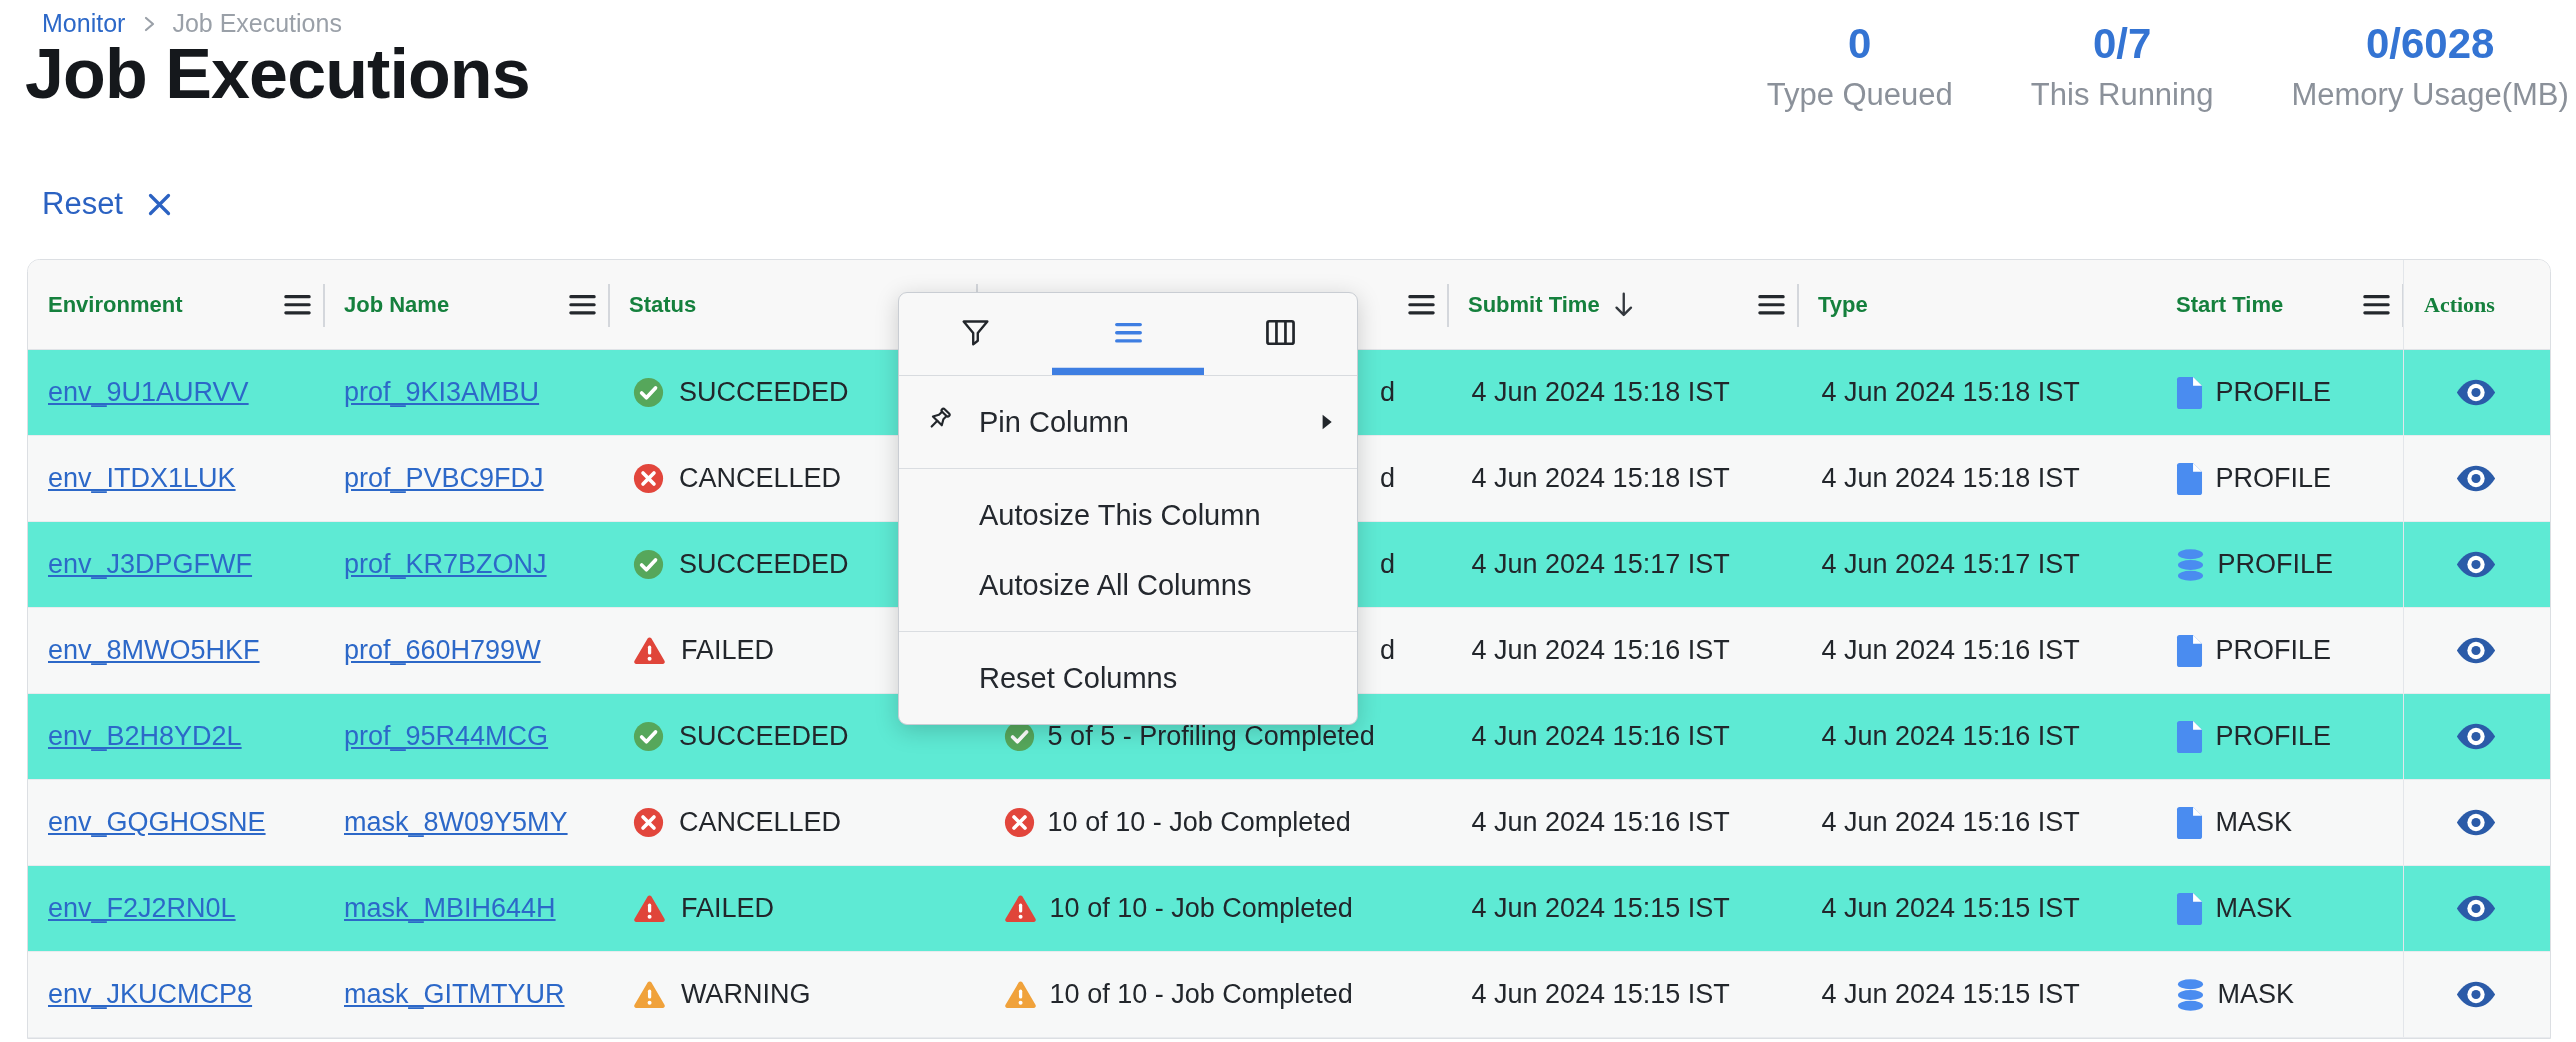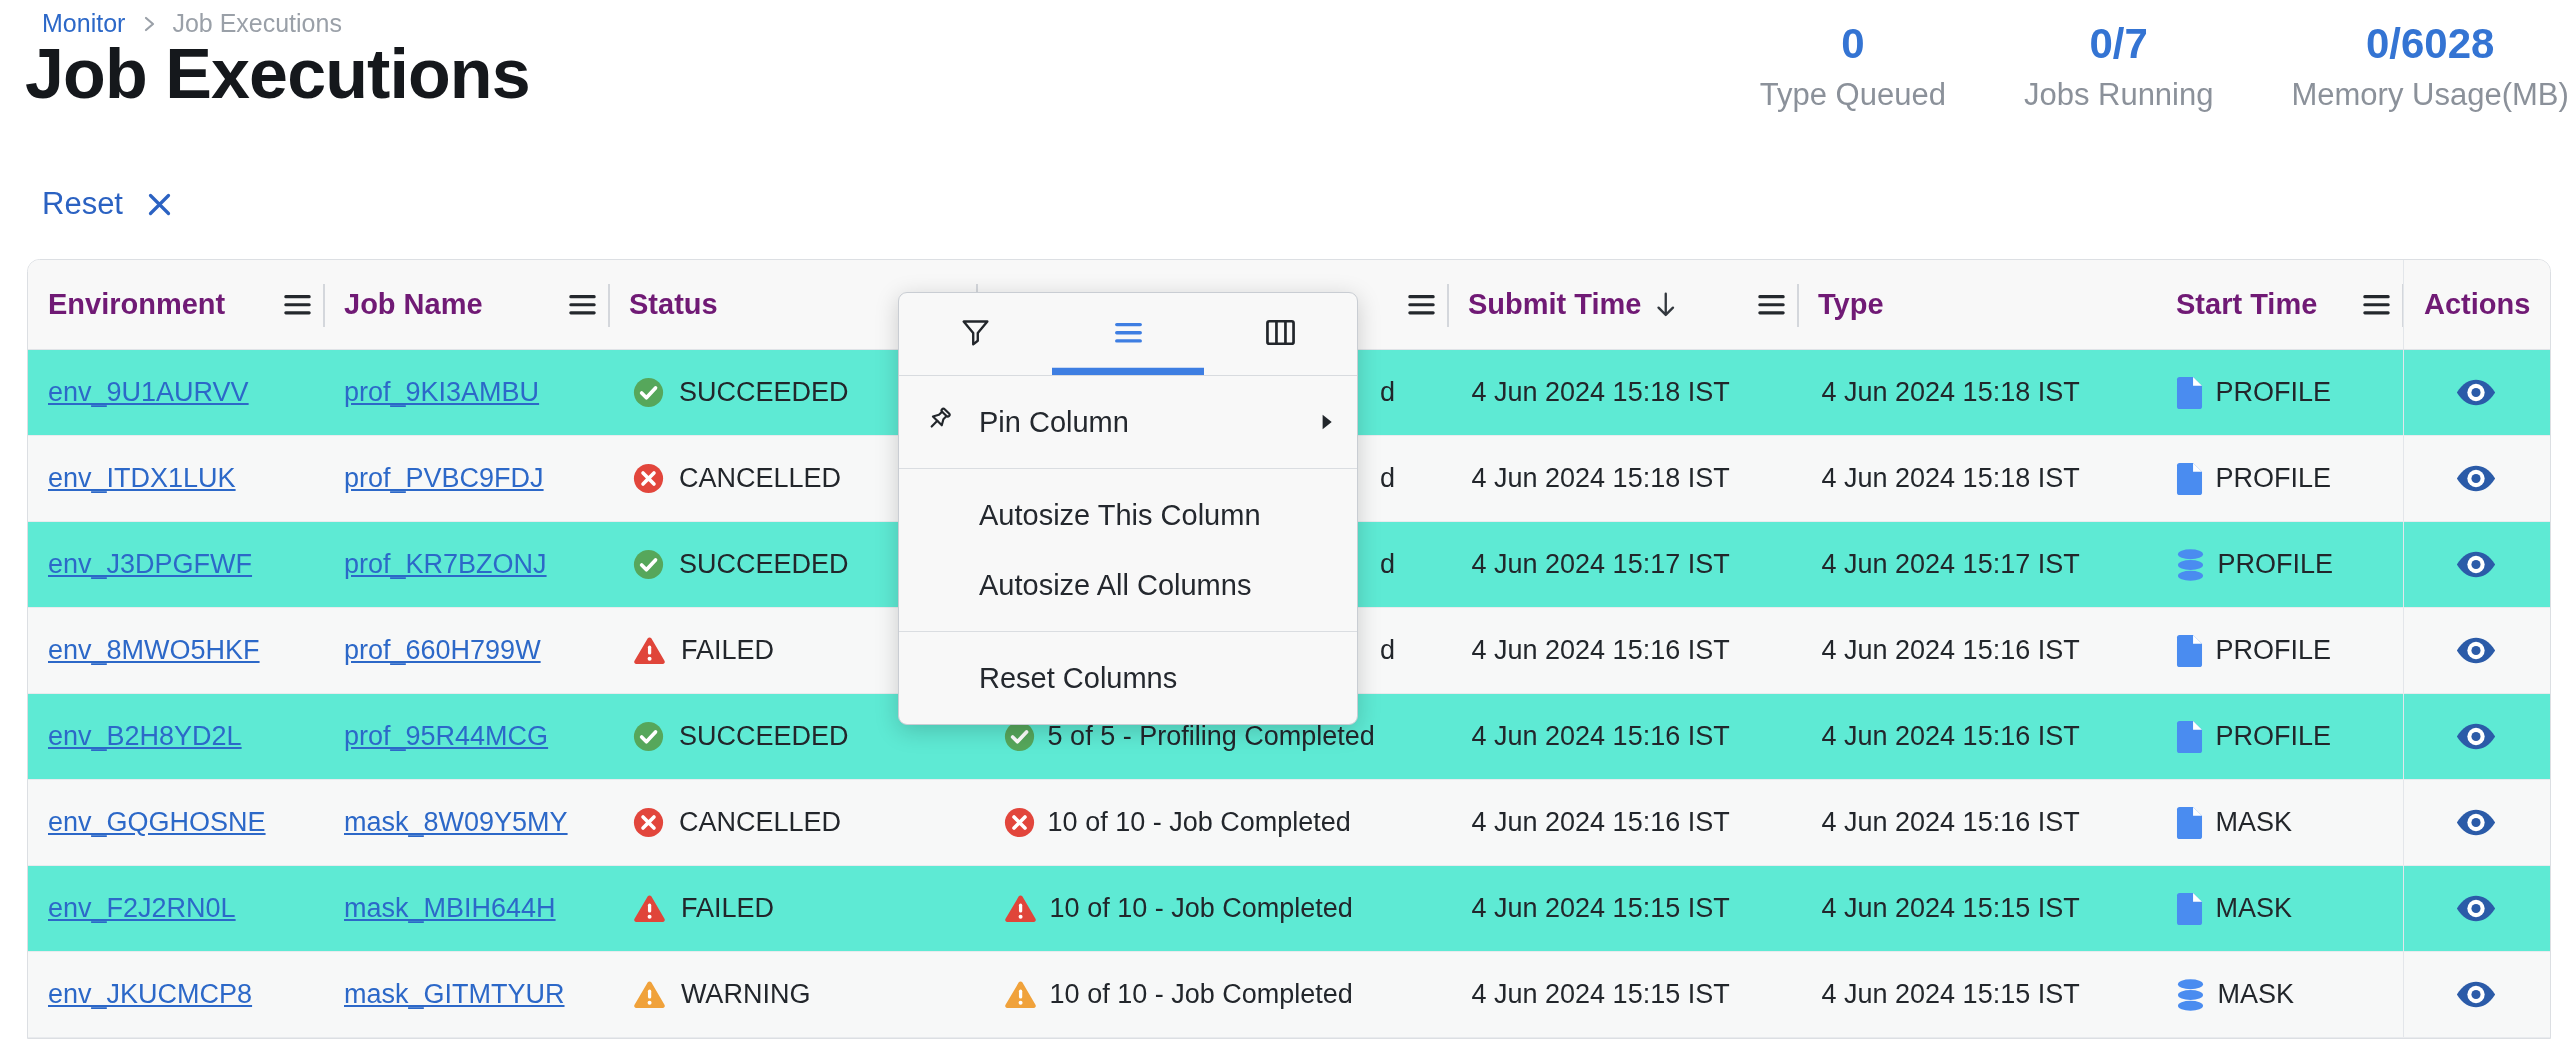--- a/index.html
+++ b/index.html
@@ -29,21 +29,21 @@
   .reset-label { font-size:31px; color:#2b62c2;text-align:center; }
 
   
   .table-wrap {
     --cols: 296px 285px 368px 471px 350px 358px 247px 144px;
     position:absolute; left:27px; top:259px; width:2524px;
     border:1.8px solid #dcdfe3; border-radius:12.6px 12.6px 0 0;
     overflow:hidden; background:#fff;
   }
   .hrow { display:grid; grid-template-columns:var(--cols); height:90px; background:#f8f8f8; border-bottom:1.8px solid #e0e3e7; }
-  .hcell { position:relative; display:flex; align-items:center; padding:0 12.6px 0 20px; font-size:29px; font-weight:700; color:#701a75; cursor:pointer; white-space:nowrap; }
+  .hcell { position:relative; display:flex; align-items:center; padding:0 12.6px 0 20px; font-size:22px; font-weight:700; color:#15803d; cursor:pointer; white-space:nowrap; }
   .hdiv::after { content:""; position:absolute; right:-0.9px; top:23.5px; height:43px; width:1.8px; background:#d4d7dc; }
   .hmenu { margin-left:auto; display:flex; cursor:pointer; }
   .sort-icon { margin-left:12.6px; display:flex; }
 
   .drow { display:grid; grid-template-columns:var(--cols); height:86px; border-bottom:1.8px solid #e9ebee; background:#5eead4; }
   .drow:nth-child(even) { background:#f7f8f8; }
   .drow:last-child { border-bottom:1.8px solid #e9ebee; }
   .cell { display:flex; align-items:center; padding-left:20px; font-size:27px; color:#22262b; white-space:nowrap; overflow:visible; }
   .cell a { color:#2c68c8; text-decoration:underline; cursor:pointer; }
   .c-status { padding-left:24.4px; gap:14.5px; }
@@ -85,21 +85,21 @@
 
 <h1 class="page-title">Job Executions</h1>
 
 <div class="stats">
   <div class="stat">
     <div class="stat-value">0</div>
     <div class="stat-label">Type Queued</div>
   </div>
   <div class="stat">
     <div class="stat-value">0/7</div>
-    <div class="stat-label">Jobs Running</div>
+    <div class="stat-label">This Running</div>
   </div>
   <div class="stat">
     <div class="stat-value">0/6028</div>
     <div class="stat-label">Memory Usage(MB)</div>
   </div>
 </div>
 
 <div class="filter-bar">
   <span class="reset-label">Reset</span>
   <span style="display:flex">
@@ -160,21 +160,21 @@
       <span>Type</span>
     </div>
     <div class="hcell hdiv">
       <span>Start Time</span>
       <span class="hmenu">
           <svg width="27" height="23.5" viewBox="0 0 30 26">
             <path d="M2 4h26M2 13h26M2 22h26" stroke="#24282d" stroke-width="3.4" stroke-linecap="round"></path>
           </svg>
         </span>
     </div>
-    <div class="hcell c-actions" style="justify-content:flex-start;padding-left:20px;">
+    <div class="hcell c-actions" style="justify-content:flex-start;padding-left:20px;font-family:Liberation Serif, serif;">
       <span>Actions</span>
     </div>
   </div>
   <div id="rows">
   <div class="drow">
     <div class="cell c-env">
       <a>env_9U1AURVV</a>
     </div>
     <div class="cell c-job">
       <a>prof_9KI3AMBU</a>

